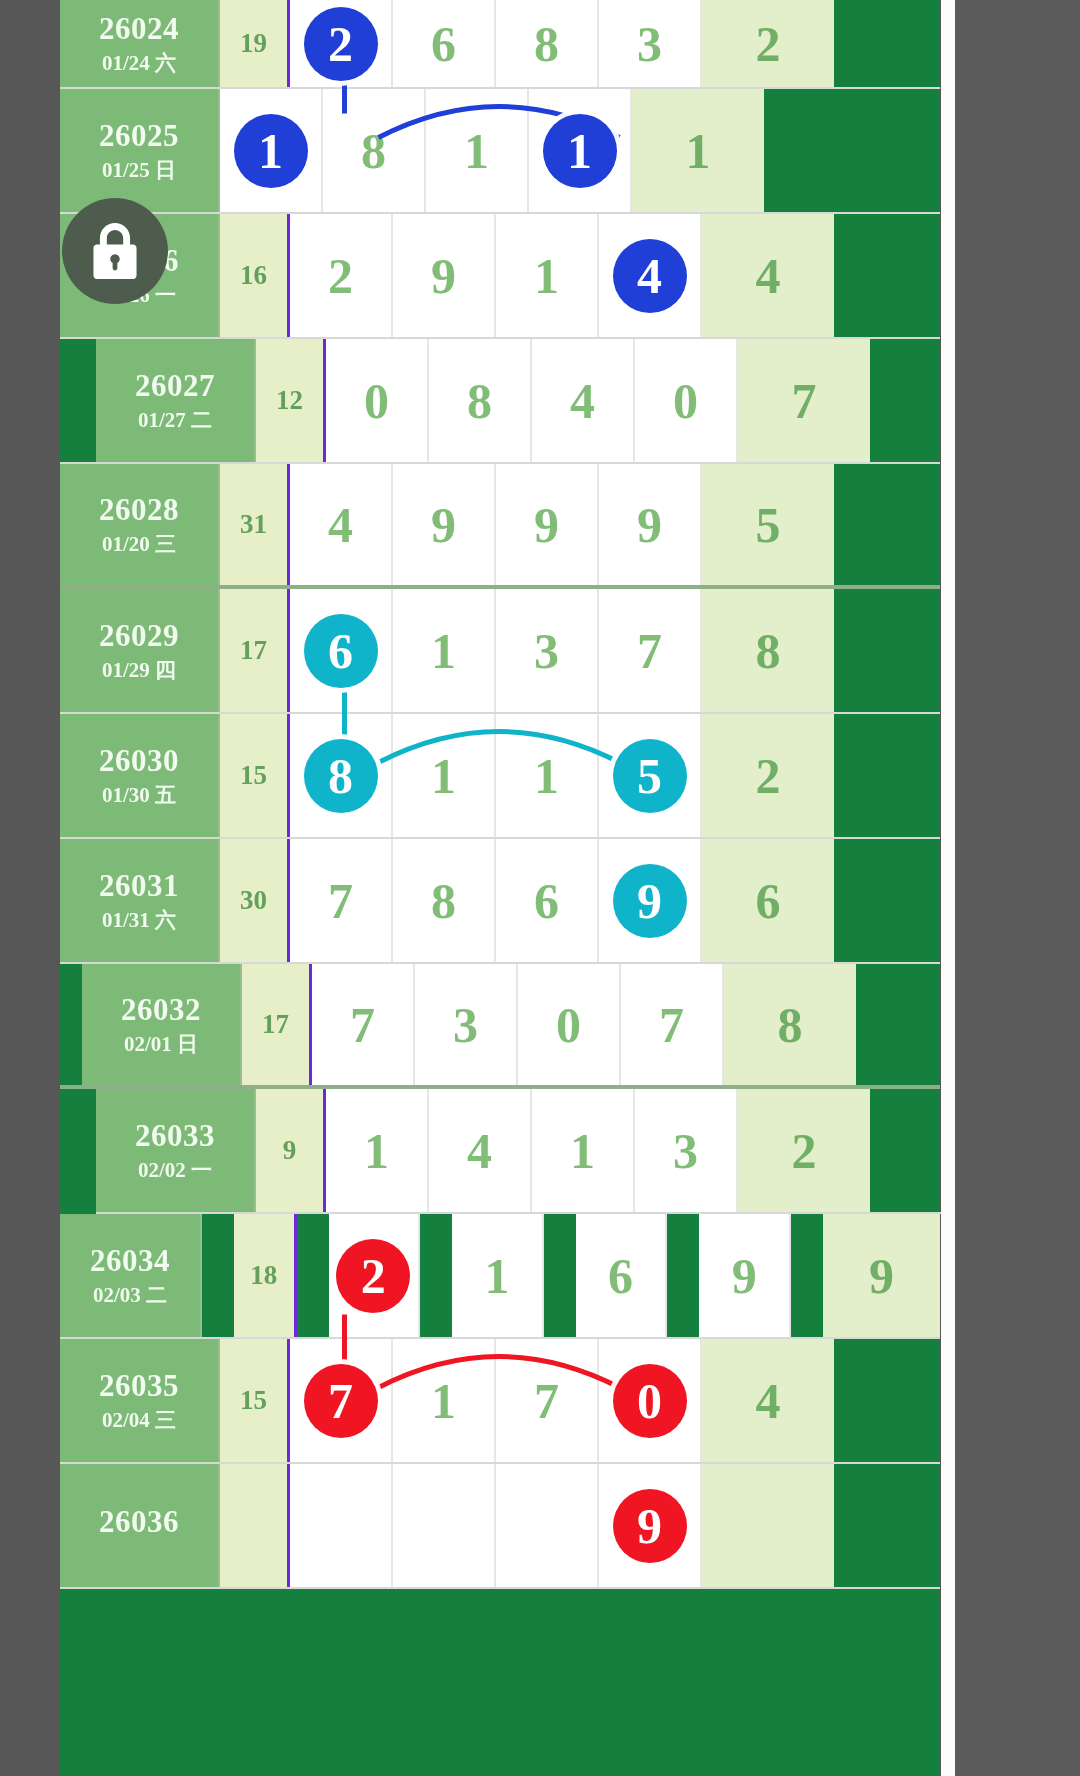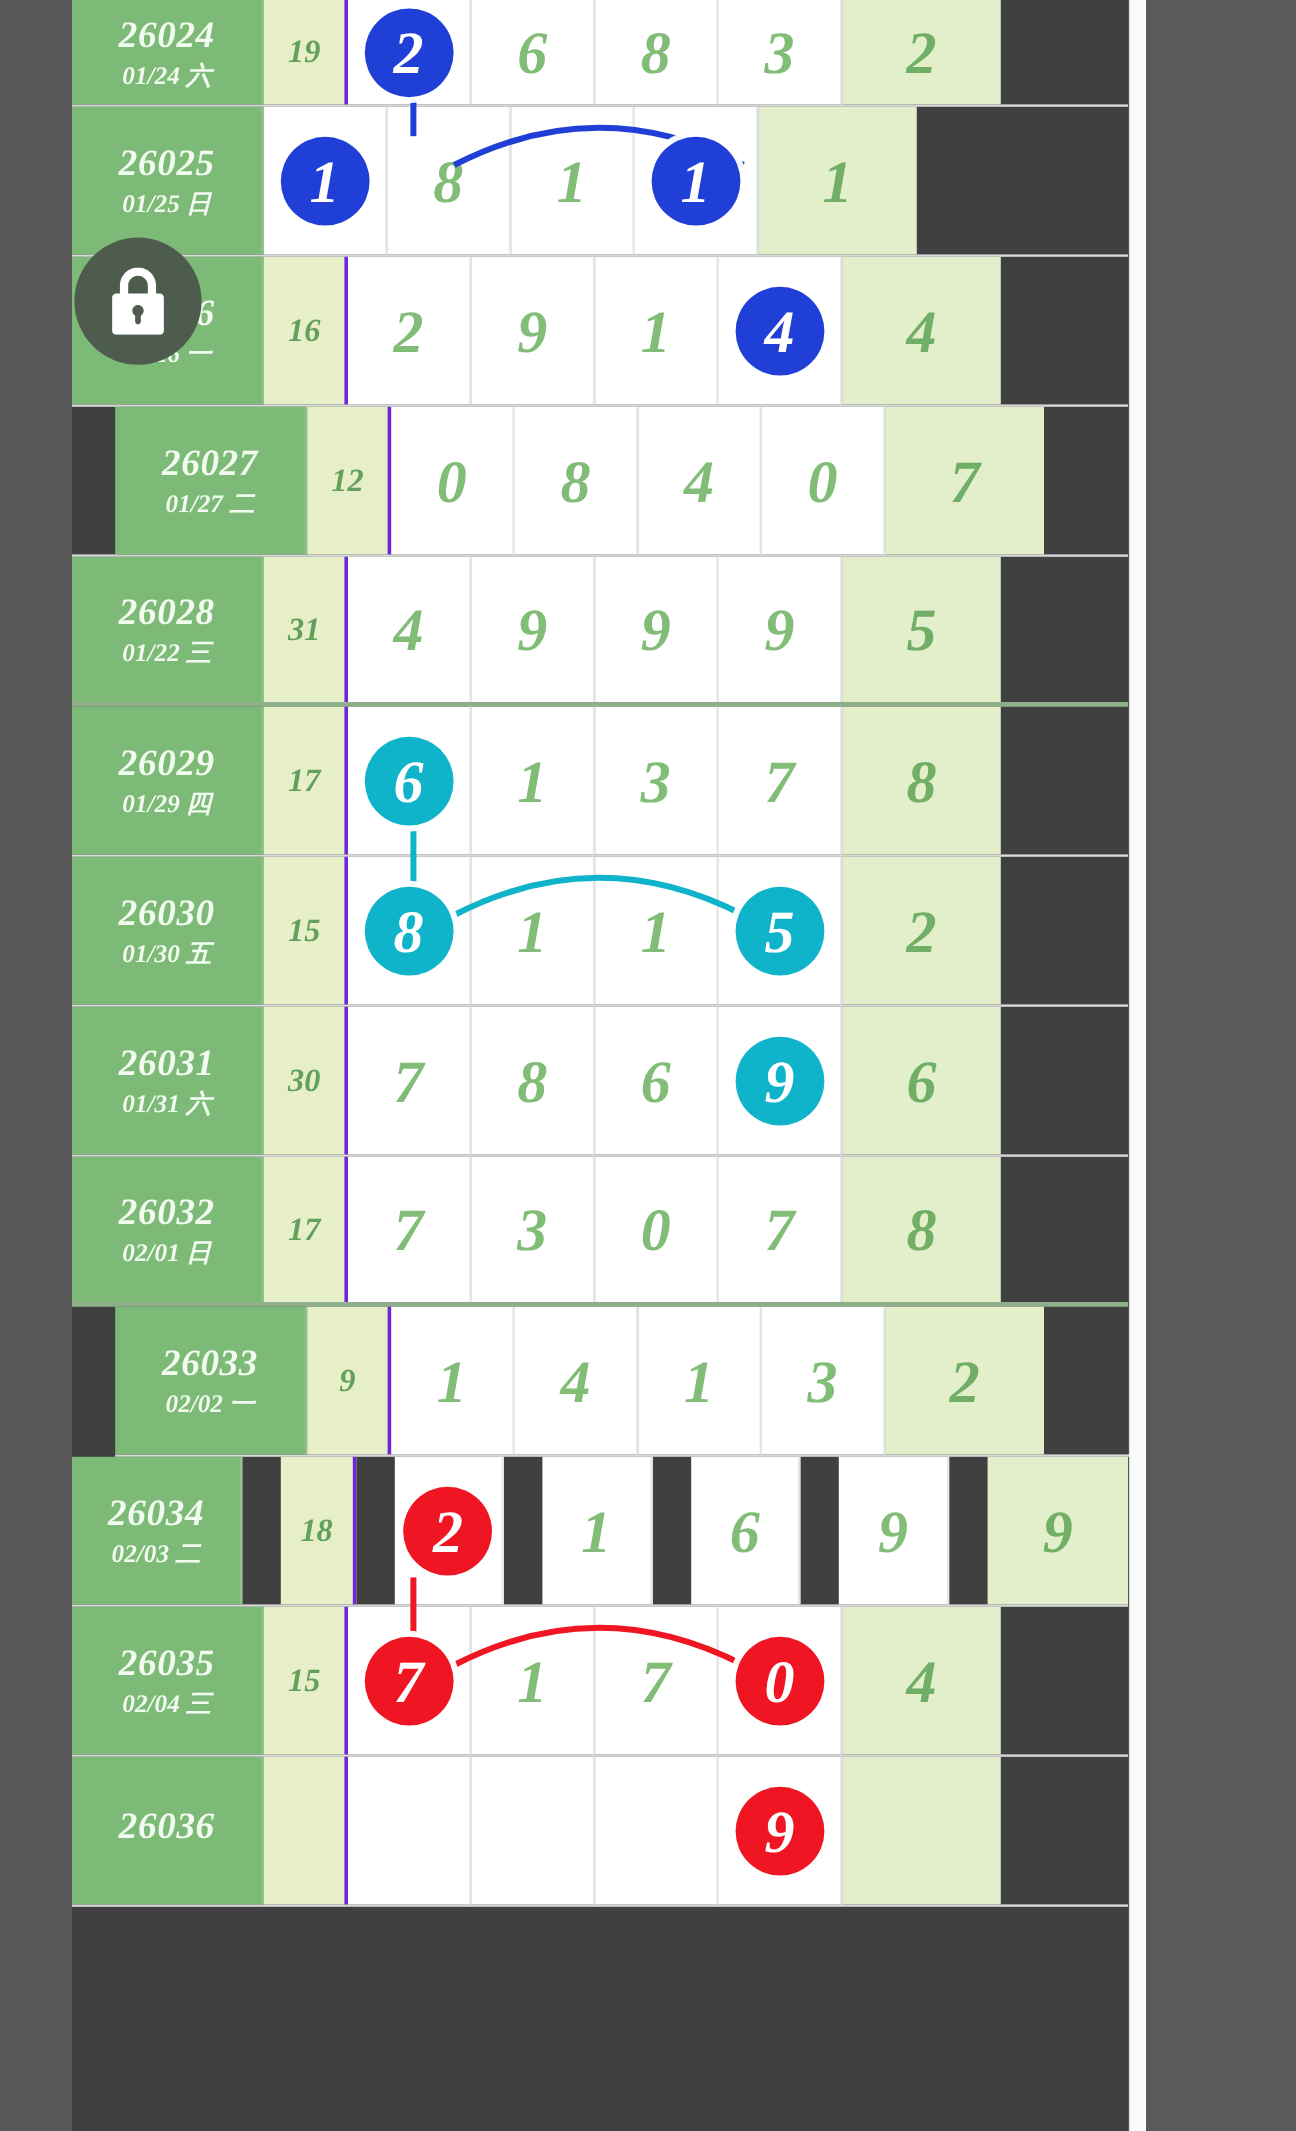--- a/index.html
+++ b/index.html
@@ -10,21 +10,21 @@
     overflow:hidden;
   }
   .screen{position:relative;width:1080px;height:1776px;background:#575757;}
 
   
   .right-gutter{position:absolute;left:941px;top:0;width:14px;height:1776px;background:#fbfbfb;}
   .right-edge{position:absolute;left:955px;top:0;width:125px;height:1776px;background:#5a5a5a;}
   .left-edge{position:absolute;left:0;top:0;width:60px;height:1776px;background:#575757;}
 
   
-  .table{position:absolute;left:60px;top:0;width:880px;height:1776px;background:#404040;font-style:italic;}
+  .table{position:absolute;left:60px;top:0;width:880px;height:1776px;background:#15803d;}
 
   .row{display:flex;width:880px;box-sizing:border-box;position:relative;}
   .row.grp-end{border-bottom:4px solid #8fae8a;}
   .row.line{border-bottom:2px solid #d8d8d8;}
 
   
   .c-issue{
     width:160px;box-sizing:border-box;
     background:#7dba77;color:#f2fbef;
     display:flex;flex-direction:column;align-items:center;justify-content:center;
@@ -158,21 +158,21 @@
           <span class="plain">4</span>
         </div>
         <div class="c-num">
           <span class="plain">0</span>
         </div>
         <div class="c-tail">7</div>
       </div>
       <div class="row grp-end" style="height: 125px;">
         <div class="c-issue">
           <div class="no">26028</div>
-          <div class="dt">01/22 三</div>
+          <div class="dt">01/20 三</div>
         </div>
         <div class="c-sum">31</div>
         <div class="c-num">
           <span class="plain">4</span>
         </div>
         <div class="c-num">
           <span class="plain">9</span>
         </div>
         <div class="c-num">
           <span class="plain">9</span>
@@ -235,21 +235,21 @@
           <span class="plain">8</span>
         </div>
         <div class="c-num">
           <span class="plain">6</span>
         </div>
         <div class="c-num">
           <div class="ball teal">9</div>
         </div>
         <div class="c-tail">6</div>
       </div>
-      <div class="row grp-end" style="height: 125px;">
+      <div class="row grp-end" style="height: 125px; padding-left: 22px;">
         <div class="c-issue">
           <div class="no">26032</div>
           <div class="dt">02/01 日</div>
         </div>
         <div class="c-sum">17</div>
         <div class="c-num">
           <span class="plain">7</span>
         </div>
         <div class="c-num">
           <span class="plain">3</span>

